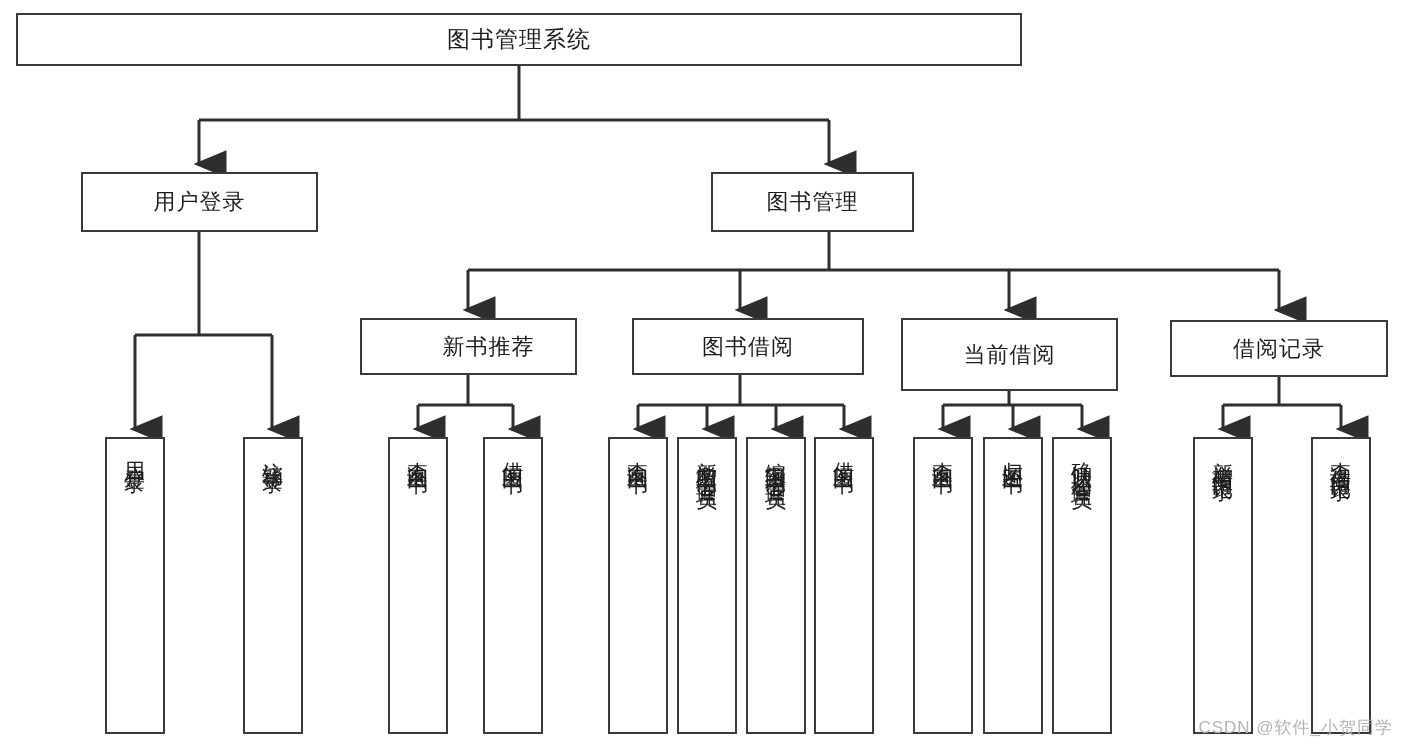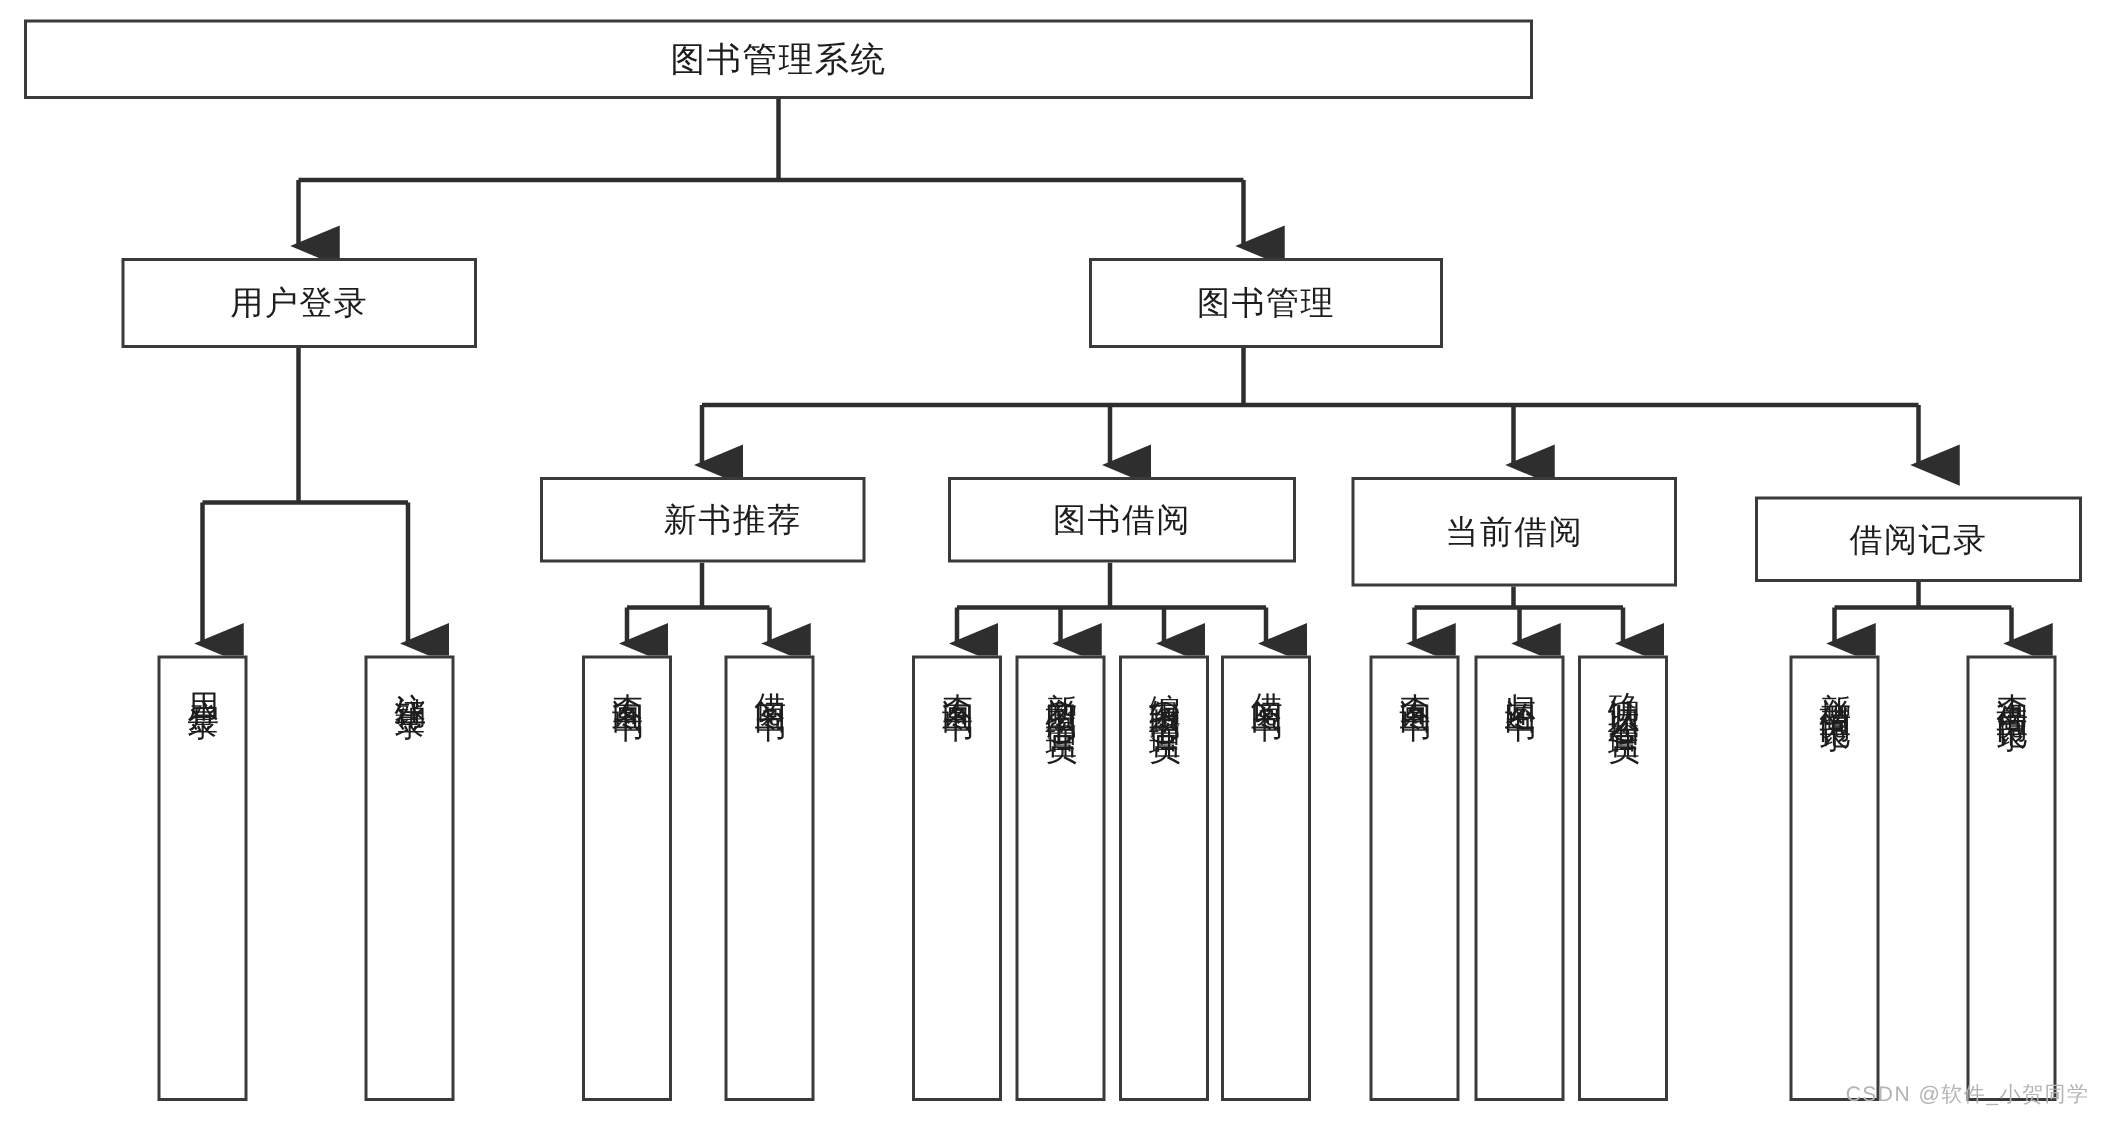--- a/index.html
+++ b/index.html
@@ -48,21 +48,21 @@
     letter-spacing:4px;
     line-height:1;
     white-space:nowrap;
     display:block;
   }
   .htext{ white-space:nowrap; letter-spacing:1px; }
   .watermark{
     position:absolute;
     right:12px;
     bottom:8px;
-    font-size:14px;
+    font-size:17px;
     color:#b4b4b4;
     letter-spacing:1px;
     white-space:nowrap;
     z-index:5;
   }
 </style>
 </head>
 <body>
 
 <div id="canvas">
@@ -119,37 +119,37 @@
   </svg>
 
   <div class="node level0" style="left:16px; top:13px; width:1006px; height:53px;">
     <span class="htext">图书管理系统</span>
   </div>
 
   <div class="node level1" style="left:81px; top:172px; width:237px; height:60px;">
     <span class="htext">用户登录</span>
   </div>
 
-  <div class="node level1" style="left:726px; top:172px; width:236px; height:60px;">
+  <div class="node level1" style="left:711px; top:172px; width:203px; height:60px;">
     <span class="htext">图书管理</span>
   </div>
 
   <div class="node level2" style="left:360px; top:318px; width:217px; height:57px;padding-left:40px;">
     <span class="htext">新书推荐</span>
   </div>
 
   <div class="node level2" style="left:632px; top:318px; width:232px; height:57px;">
     <span class="htext">图书借阅</span>
   </div>
 
   <div class="node level2" style="left:901px; top:318px; width:217px; height:73px;">
     <span class="htext">当前借阅</span>
   </div>
 
-  <div class="node level2" style="left:1170px; top:331px; width:218px; height:57px;">
+  <div class="node level2" style="left:1170px; top:320px; width:218px; height:57px;">
     <span class="htext">借阅记录</span>
   </div>
 
   <div class="node leaf" style="left:105px; top:437px; width:60px; height:297px;">
     <span class="vtext">用户登录</span>
   </div>
 
   <div class="node leaf" style="left:243px; top:437px; width:60px; height:297px;">
     <span class="vtext">注销登录</span>
   </div>

